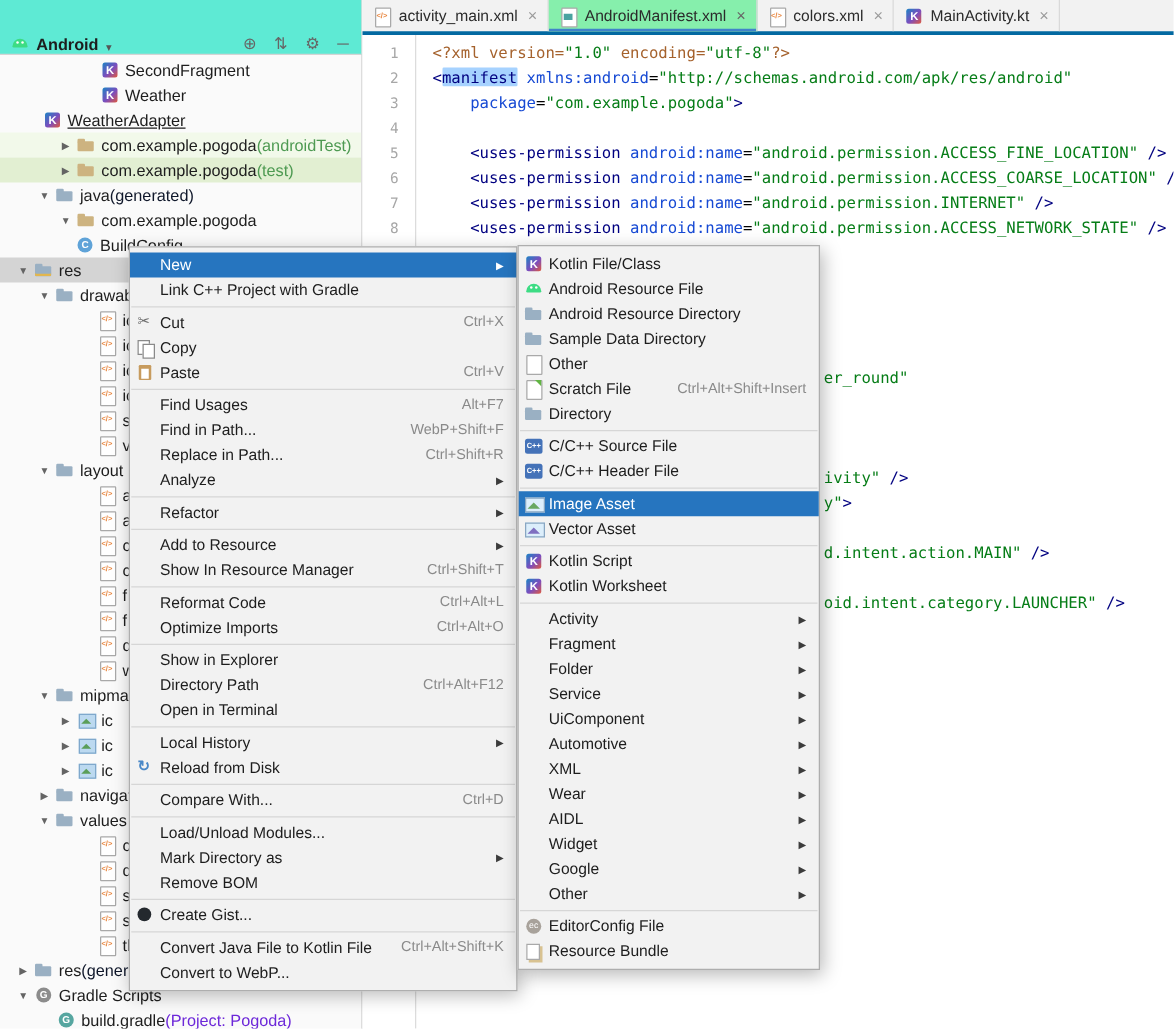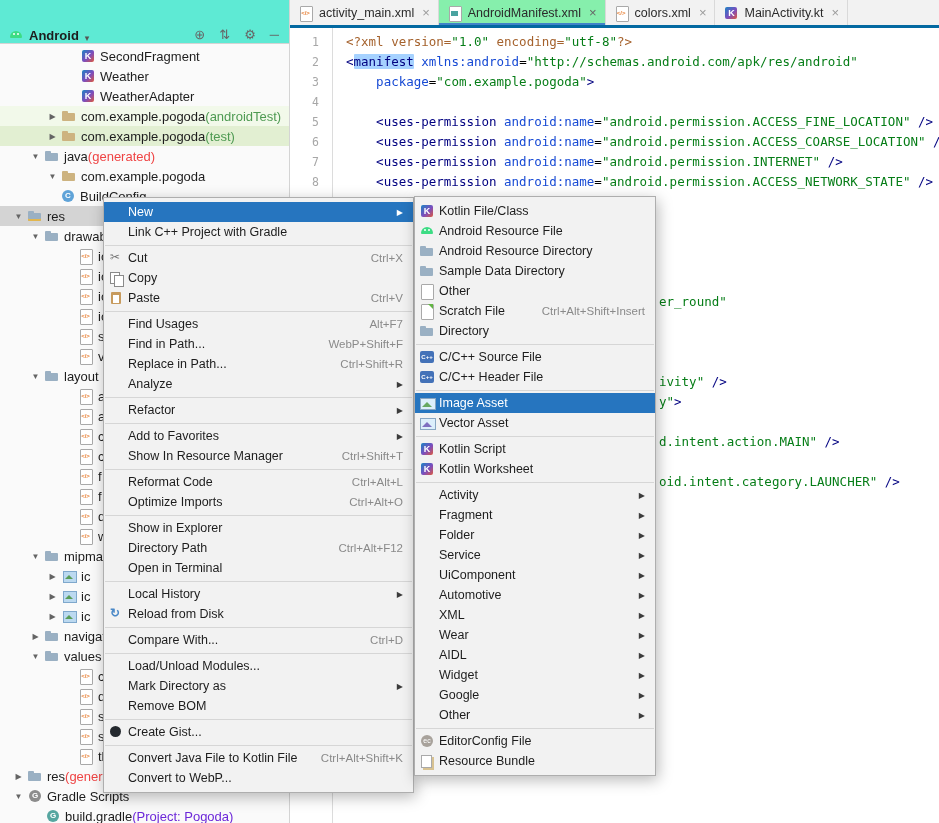--- a/index.html
+++ b/index.html
@@ -17,21 +17,21 @@
   .ph-icons{margin-left:auto;display:flex;gap:14px;color:#666;font-size:13px}
   .phicon{line-height:16px}
   .tree{flex:1;padding-top:2px;overflow:hidden;position:relative}
   .trow{height:20px;display:flex;align-items:center;white-space:nowrap;overflow:hidden}
   .trow .arr{width:17px;flex:none;font-size:8px;color:#646464;text-align:center}
   .bg-sel{background:#d4d4d4}
   .bg-green1{background:#f2f9ea}
   .bg-green2{background:#e2efd2}
   .tlabel{margin-left:4px}
   .sfx-green{color:#4e9a52}
-  .sfx-gray{color:#ef4444}
+  .sfx-gray{color:#0f172a}
   .sfx-dark{color:#6d28d9}
 
   
   .ti{flex:none;width:16px;height:16px;position:relative;display:inline-block;font-style:normal}
   .ti-kotlin::before{content:"K";position:absolute;left:2px;top:2px;width:12px;height:12px;
     border-radius:2px;background:linear-gradient(135deg,#1b84c4,#7c4dbe 55%,#e0593c);
     color:#fff;font-size:9px;font-weight:bold;line-height:12px;text-align:center}
   .ti-android::before{content:"";position:absolute;left:2px;top:4px;width:12px;height:7px;
     background:#3ddc84;border-radius:6px 6px 1px 1px}
   .ti-android::after{content:"";position:absolute;left:5px;top:6px;width:2px;height:2px;
@@ -131,21 +131,21 @@
     </div>
     <div class="tree">
         <div class="trow" style="padding-left: 80px;">
           <span class="ti ti-kotlin"></span>
           <span class="tlabel">SecondFragment</span>
         </div>
         <div class="trow" style="padding-left: 80px;">
           <span class="ti ti-kotlin"></span>
           <span class="tlabel">Weather</span>
         </div>
-        <div class="trow" style="padding-left: 80px;">
+        <div class="trow" style="padding-left: 34px; text-decoration: underline;">
           <span class="ti ti-kotlin"></span>
           <span class="tlabel">WeatherAdapter</span>
         </div>
         <div class="trow bg-green1" style="padding-left: 44px;">
           <span class="arr">▶</span>
           <span class="ti ti-folder-tan"></span>
           <span class="tlabel">com.example.pogoda</span>
           <span class="sfx-green"> (androidTest)</span>
         </div>
         <div class="trow bg-green2" style="padding-left: 44px;">
@@ -405,21 +405,21 @@
       </div>
       <div class="menu-sep"></div>
       <div class="mitem">
         <span class="ti"></span>
         <span class="mlabel">Refactor</span>
         <span class="marrow">▶</span>
       </div>
       <div class="menu-sep"></div>
       <div class="mitem">
         <span class="ti"></span>
-        <span class="mlabel">Add to Favorites</span>
+        <span class="mlabel">Add to Resource</span>
         <span class="marrow">▶</span>
       </div>
       <div class="mitem">
         <span class="ti"></span>
         <span class="mlabel">Show In Resource Manager</span>
         <span class="mright">Ctrl+Shift+T</span>
       </div>
       <div class="menu-sep"></div>
       <div class="mitem">
         <span class="ti"></span>

